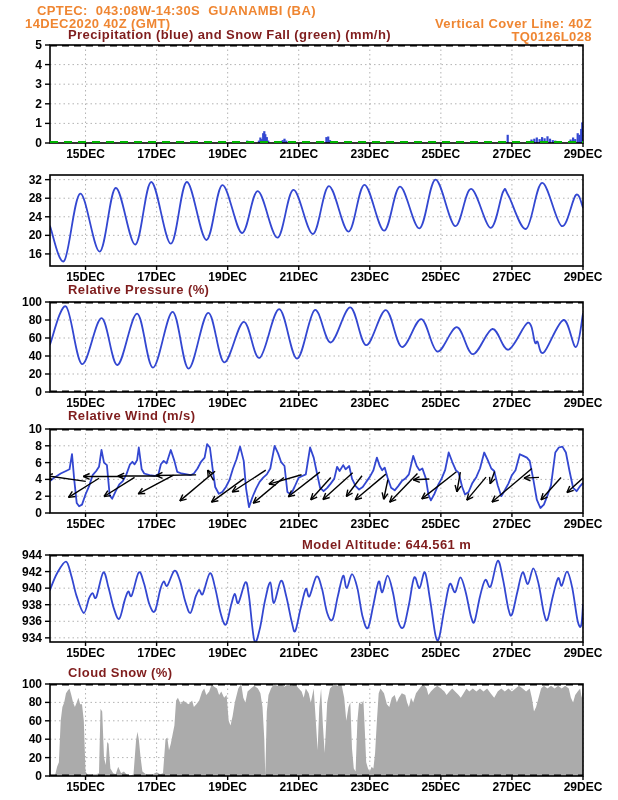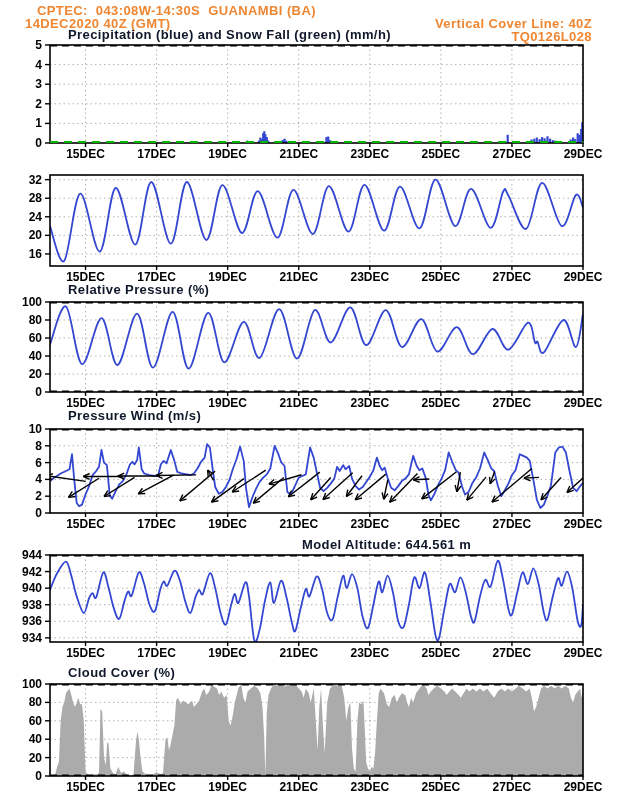--- a/index.html
+++ b/index.html
@@ -3,38 +3,38 @@
 <meta charset="utf-8">
 <style>
   html,body{margin:0;padding:0;background:#fff;}
   .page{position:relative;width:618px;height:800px;background:#fff;overflow:hidden;
         font-family:"Liberation Sans",sans-serif;font-weight:bold;}
   .hdr{position:absolute;font-size:13px;letter-spacing:.4px;color:#ef8632;white-space:pre;}
   .hdr.l1{left:19px;top:3px;margin-left:18px;}
   .hdr.l2{left:25px;top:16px;}
   .hdr.r1{right:26px;top:16px;text-align:right;}
   .hdr.r2{right:26px;top:29px;text-align:right;}
-  .ptitle{position:absolute;left:68px;font-size:13px;letter-spacing:.4px;color:#0f172a;white-space:pre;}
+  .ptitle{position:absolute;left:68px;font-size:13px;letter-spacing:.4px;color:#7f1d1d;white-space:pre;}
   .ptitle.extra{left:302px;}
   svg.panel{position:absolute;left:50px;overflow:visible;}
 </style>
 </head>
 <body>
 
 <div class="page">
   <div class="hdr l1">CPTEC:  043:08W-14:30S  GUANAMBI (BA)</div>
   <div class="hdr l2">14DEC2020 40Z (GMT)</div>
   <div class="hdr r1">Vertical Cover Line: 40Z</div>
   <div class="hdr r2">TQ0126L028</div>
 
   <div class="ptitle" style="top:27px">Precipitation (blue) and Snow Fall (green) (mm/h)</div>
   <div class="ptitle" style="top:282px">Relative Pressure (%)</div>
-  <div class="ptitle" style="top:408px">Pressure Wind (m/s)</div>
+  <div class="ptitle" style="top:408px">Relative Wind (m/s)</div>
   <div class="ptitle extra" style="top:537px">Model Altitude: 644.561 m</div>
-  <div class="ptitle" style="top:665px">Cloud Cover (%)</div>
+  <div class="ptitle" style="top:665px">Cloud Snow (%)</div>
 
   <svg class="panel" width="533" height="98" style="top: 45px;">
       <clipPath id="clip-precip">
         <rect x="0" y="0" width="533" height="98"></rect>
       </clipPath>
       <g>
         <line x1="35.53333333333333" y1="0" x2="35.53333333333333" y2="98" stroke="#b3b3b3" stroke-width="1" stroke-dasharray="1.5 3"></line>
         <line x1="106.60000000000001" y1="0" x2="106.60000000000001" y2="98" stroke="#b3b3b3" stroke-width="1" stroke-dasharray="1.5 3"></line>
         <line x1="177.66666666666666" y1="0" x2="177.66666666666666" y2="98" stroke="#b3b3b3" stroke-width="1" stroke-dasharray="1.5 3"></line>
         <line x1="248.73333333333335" y1="0" x2="248.73333333333335" y2="98" stroke="#b3b3b3" stroke-width="1" stroke-dasharray="1.5 3"></line>

